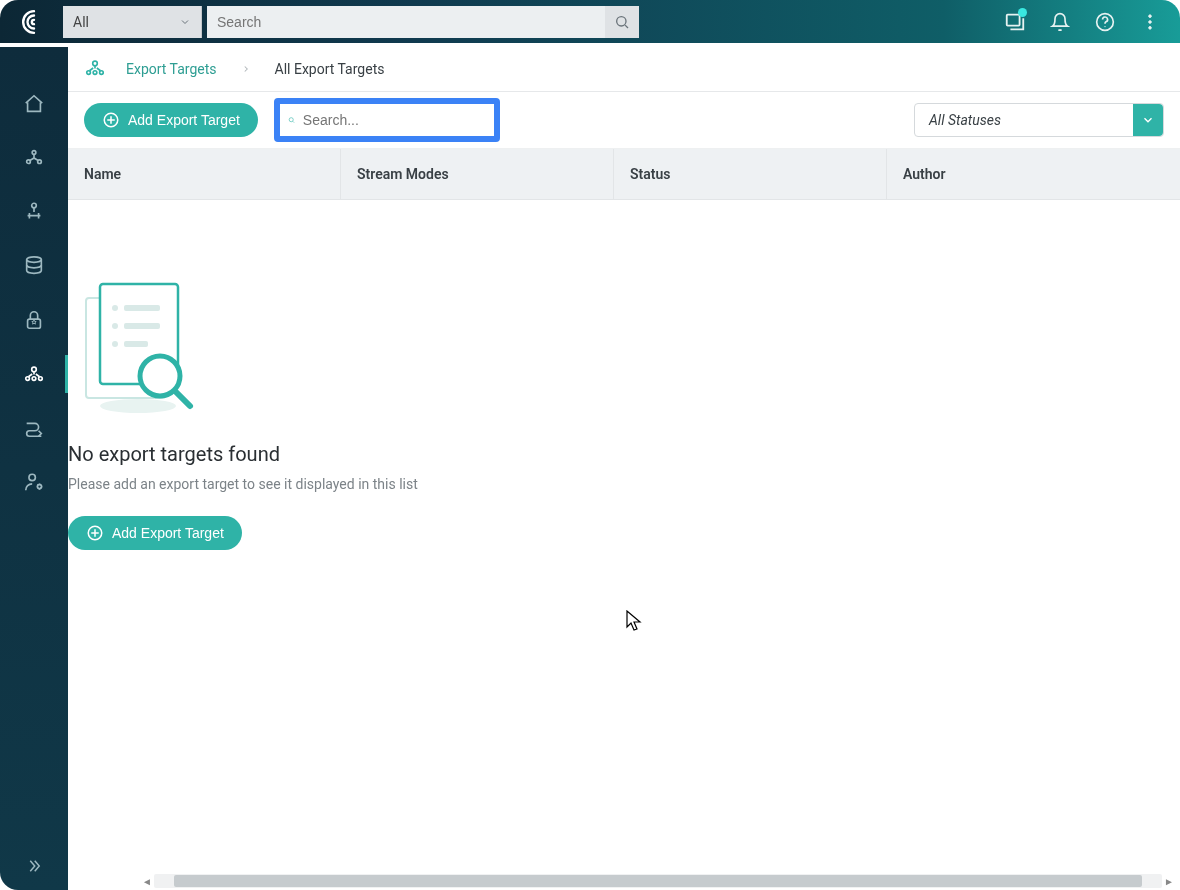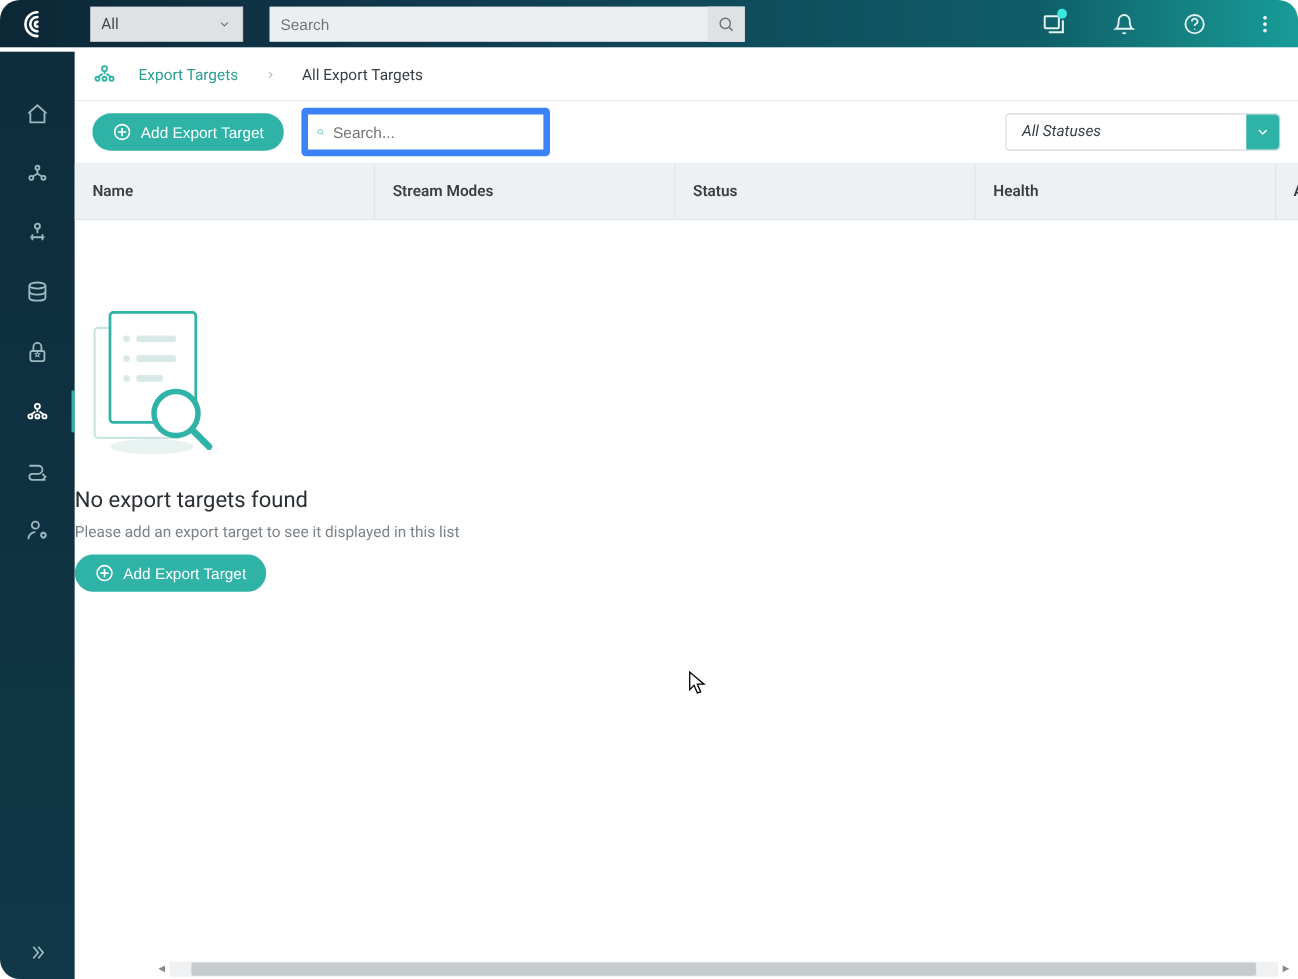--- a/index.html
+++ b/index.html
@@ -1,18 +1,18 @@
 <!DOCTYPE html>
 <html><head>
 <meta charset="utf-8">
 <style>
   html,body{margin:0;padding:0;height:100%;font-family:-apple-system,Segoe UI,Roboto,Arial,sans-serif;font-size:14px;color:#334;}
   body{width:1180px;height:890px;overflow:hidden;background:#fff;position:relative;border-radius:18px;}
   
-  .header{height:43px;background:linear-gradient(90deg,#0c2735 0%,#103a4f 35%,#0f5e67 80%,#189c98 100%);display:flex;align-items:center;padding:0 10px;gap:24px;}
+  .header{height:43px;background:linear-gradient(90deg,#0c2735 0%,#103a4f 35%,#0f5e67 80%,#189c98 100%);display:flex;align-items:center;padding:0 10px;gap:5px;}
   .logo{width:48px;display:flex;justify-content:center;align-items:center;}
   .filter-select{display:flex;align-items:center;background:#dfe2e5;width:118px;height:32px;padding:0 10px;color:#444;border-right:1px solid #c3c7cb;justify-content:space-between;}
   .search-box{display:flex;align-items:center;background:#eceff1;height:32px;flex:0 0 432px;}
   .search-box input{border:none;background:transparent;outline:none;flex:1;padding:0 10px;color:#a21caf;font-size:14px;}
   .search-box .srch-btn{width:34px;height:32px;background:#dfe2e5;display:flex;align-items:center;justify-content:center;}
   .hdr-spacer{flex:1;}
   .hdr-icon{width:40px;height:40px;display:flex;align-items:center;justify-content:center;color:#e6f2f1;cursor:pointer;position:relative;}
   .hdr-icon svg{stroke:#e6f2f1;}
   .badge-dot{position:absolute;top:6px;right:8px;width:9px;height:9px;border-radius:50%;background:#3ae8e0;}
   
@@ -43,21 +43,21 @@
   .th{padding:0 16px;display:flex;align-items:center;font-weight:600;color:#394045;border-right:1px solid #e2e5e7;}
   .th:last-child{border-right:none;}
   .col-name{flex:0 0 240px;}
   .col-stream{flex:0 0 240px;}
   .col-status{flex:0 0 240px;}
   .col-health{flex:0 0 240px;}
   .col-author{flex:1;}
   
   .empty{flex:1;display:flex;flex-direction:column;align-items:flex-start;padding-top:76px;}
   .empty-title{font-size:20px;color:#2a2f33;margin-top:26px;}
-  .empty-sub{color:#7c8388;margin-top:10px;margin-bottom:12px;}
+  .empty-sub{color:#7c8388;margin-top:10px;margin-bottom:24px;}
   .scrollbar{position:absolute;left:72px;right:4px;bottom:2px;height:14px;display:flex;align-items:center;}
   .sb-track{flex:1;height:14px;background:#f0f1f2;border-radius:2px;display:flex;align-items:center;}
   .sb-thumb{height:12px;background:#c6cbce;width:96%;margin-left:2%;border-radius:2px;}
   .sb-arrow{width:14px;height:14px;display:flex;align-items:center;justify-content:center;color:#888;font-size:10px;}
   .cursor{position:absolute;left:626px;top:610px;}
 </style>
 </head>
 <body>
 
 <div class="header">
@@ -228,21 +228,20 @@
             <polyline points="6 9 12 15 18 9"></polyline>
           </svg>
       </span>
     </div>
   </div>
 
   <div class="table-head">
     <div class="th col-name">Name</div>
     <div class="th col-stream">Stream Modes</div>
     <div class="th col-status">Status</div>
-    <div class="th col-health">Health</div>
     <div class="th col-author">Author</div>
   </div>
 
   <div class="empty">
     <svg width="130" height="140" viewBox="0 0 130 140">
       <rect x="18" y="22" width="78" height="100" rx="3" fill="#fff" stroke="#c9e6e2" stroke-width="2"></rect>
       <rect x="32" y="8" width="78" height="100" rx="3" fill="#fff" stroke="#2fb3a7" stroke-width="2.5"></rect>
       <circle cx="47" cy="32" r="3" fill="#d9e9e7"></circle>
         <rect x="56" y="29" width="36" height="6" rx="2" fill="#d9e9e7"></rect>
       <circle cx="47" cy="50" r="3" fill="#d9e9e7"></circle>

